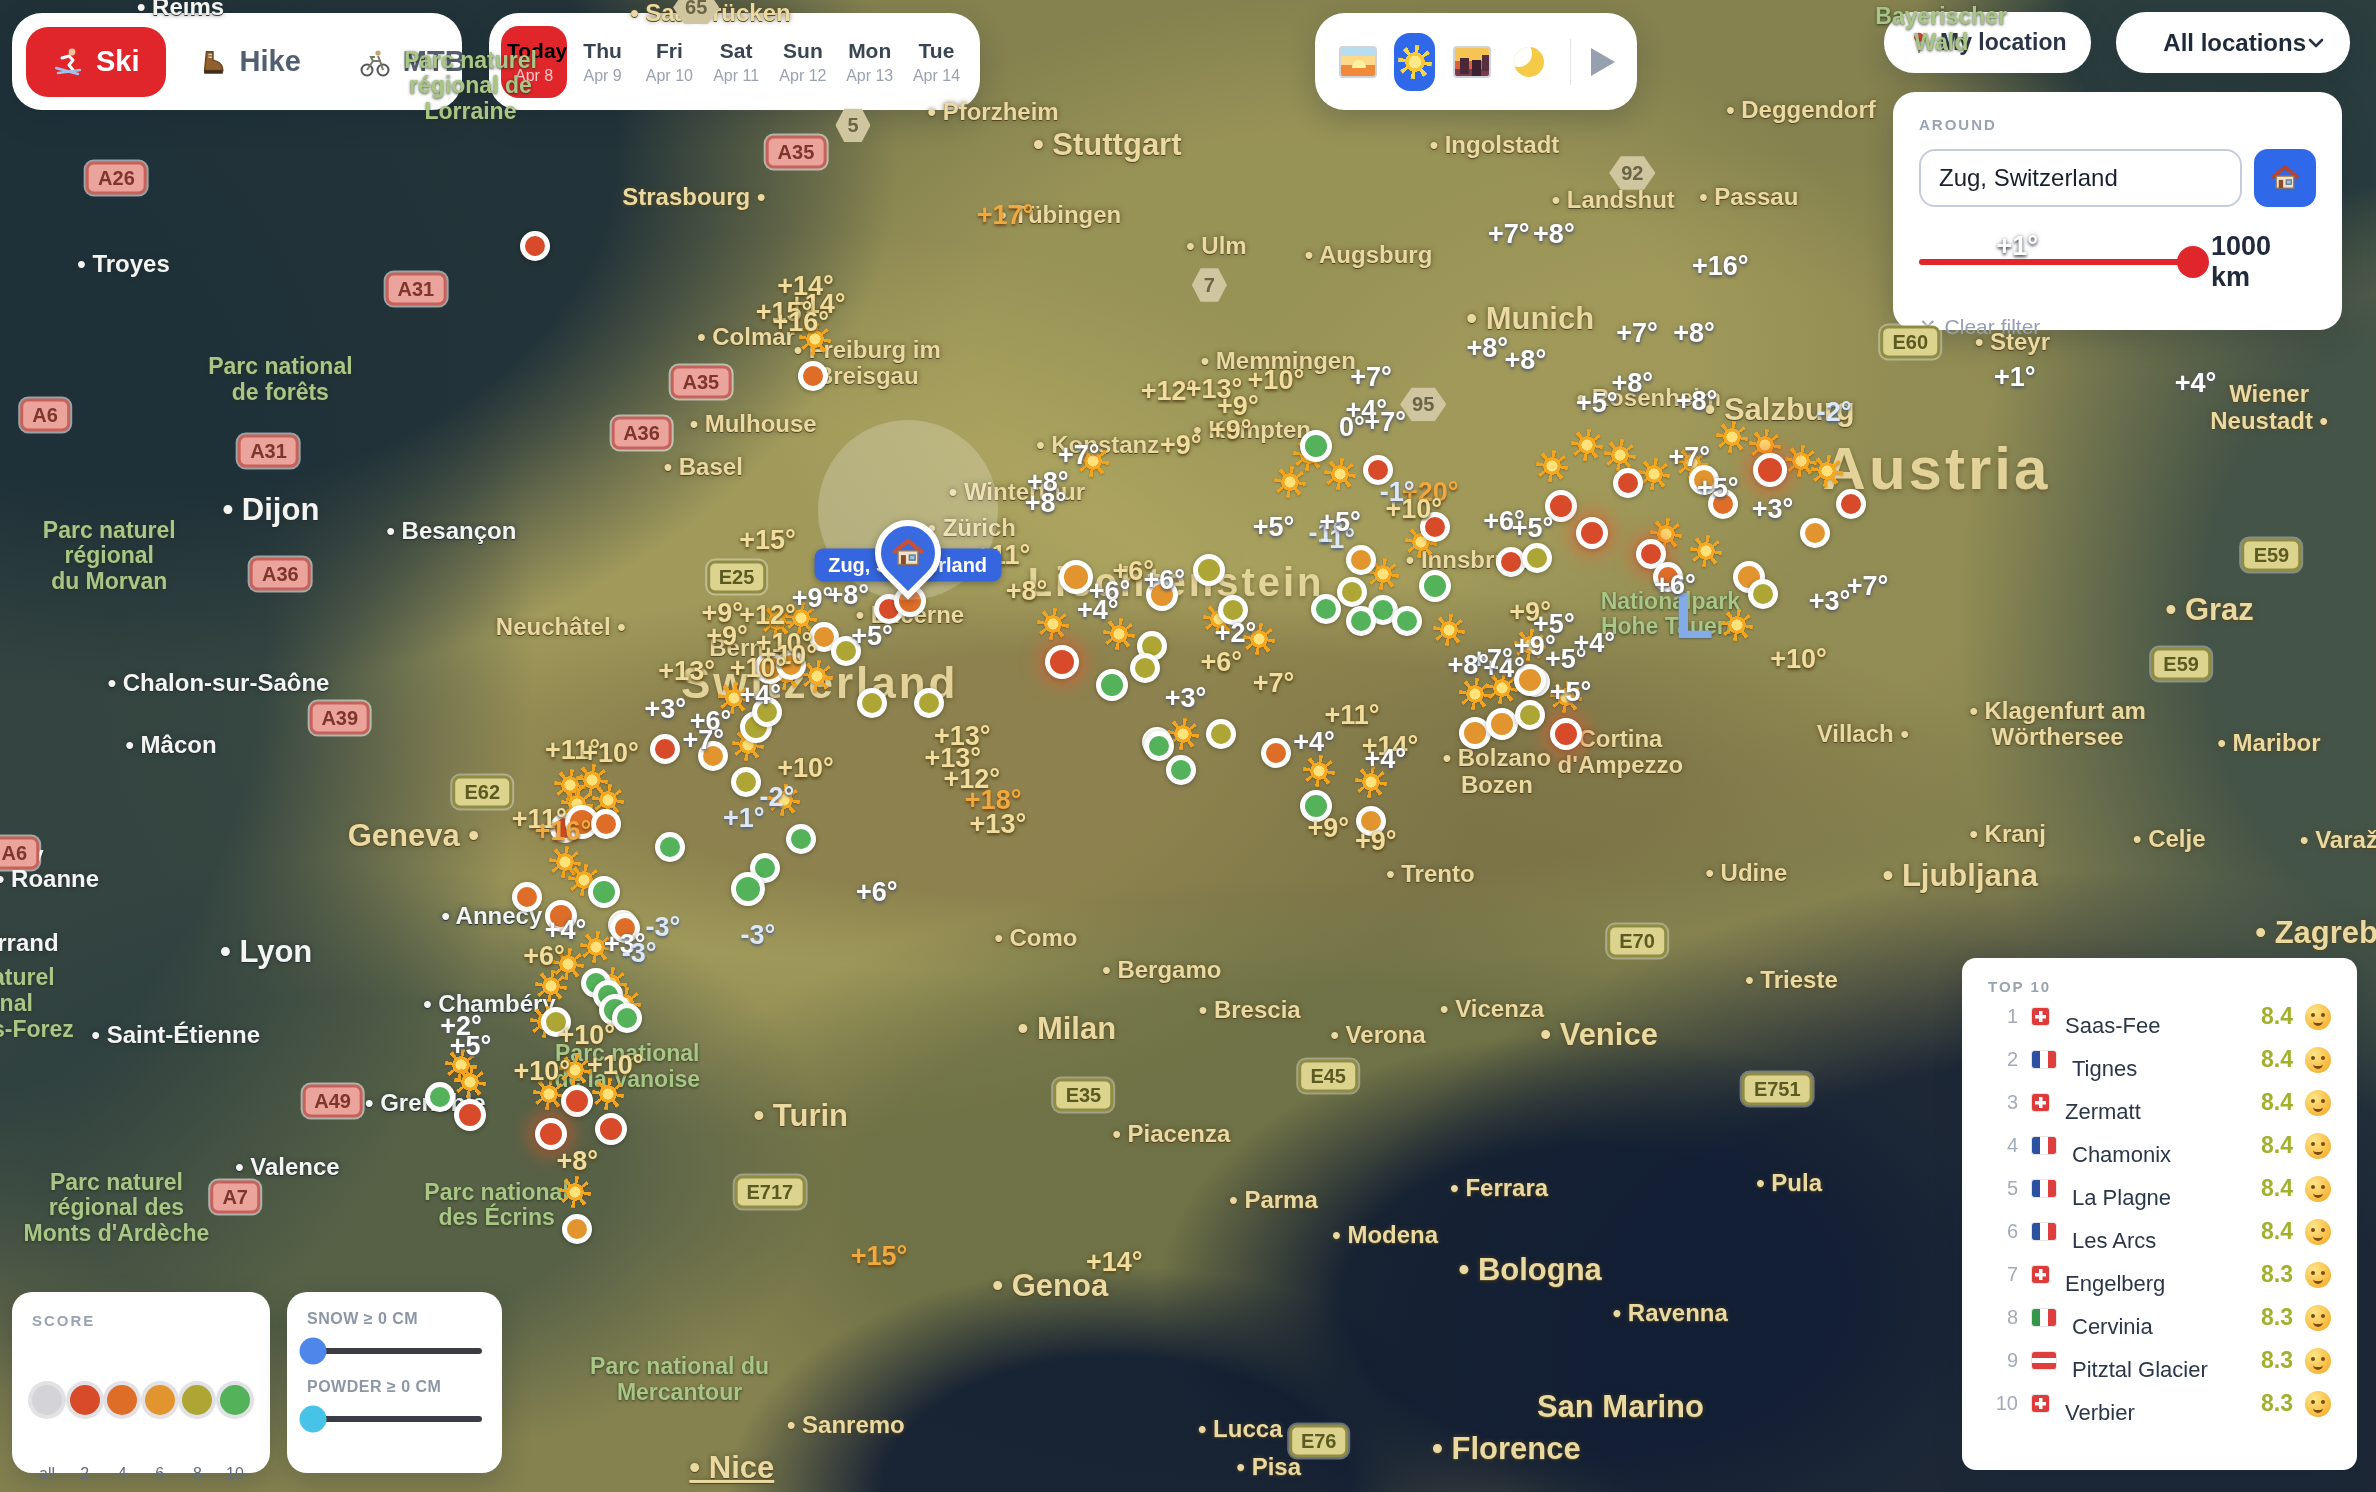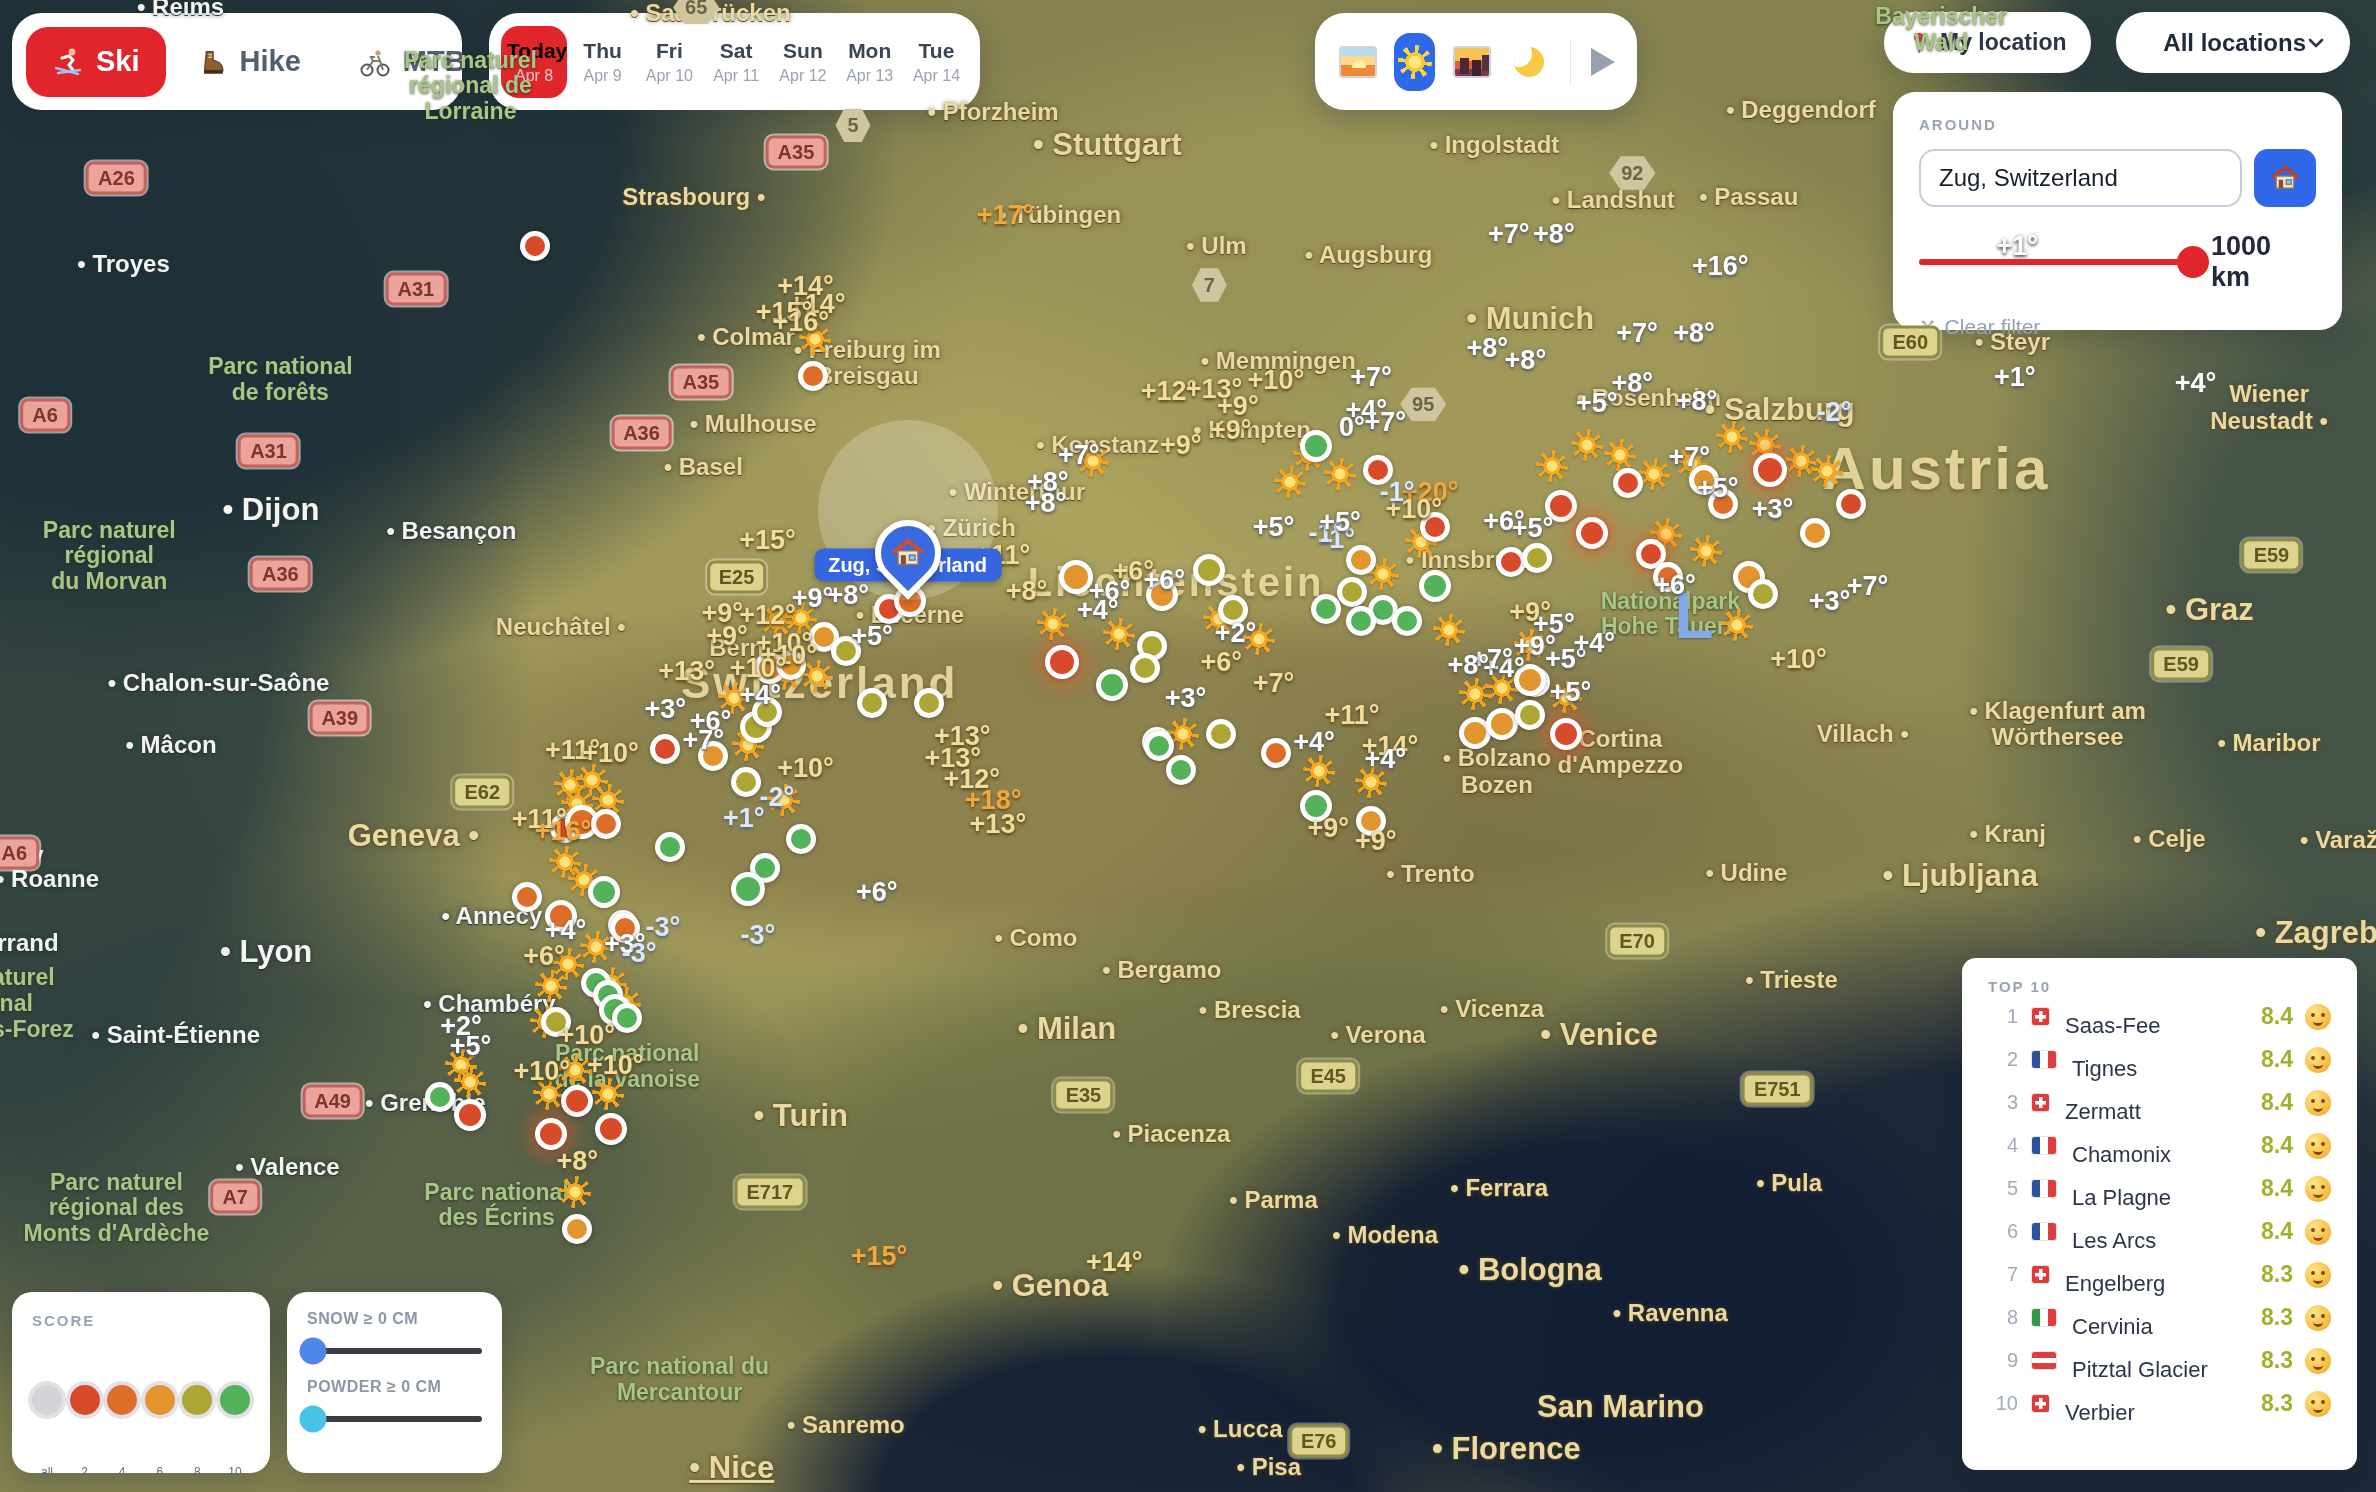--- a/index.html
+++ b/index.html
@@ -132,21 +132,21 @@
     background:radial-gradient(circle at 35% 30%,#ffe68a,#f7b83b 70%,#eda42f);}
   .face::before{content:'';position:absolute;left:6px;top:9px;width:4px;height:4px;border-radius:50%;
     background:#7a4b12;box-shadow:10px 0 0 #7a4b12;}
   .face::after{content:'';position:absolute;left:8px;top:12px;width:10px;height:7px;
     border-bottom:3px solid #7a4b12;border-radius:0 0 10px 10px;}
 
   #score-panel{left:12px;top:1292px;width:258px;height:181px;border-radius:20px;padding:20px;}
   #score-items{display:flex;justify-content:space-between;margin-top:16px;}
   .score-item{display:flex;flex-direction:column;align-items:center;gap:10px;cursor:pointer;}
   .score-dot{width:30px;height:30px;border-radius:50%;box-shadow:0 0 0 4px #e2e2e6;}
-  .score-item span{font-size:12px;color:#636d7e;margin-top:40px;}
+  .score-item span{font-size:16px;color:#636d7e;margin-top:40px;}
   #snow-panel{left:287px;top:1292px;width:215px;height:181px;border-radius:20px;padding:18px 20px;}
   .snow-label{font-size:16px;font-weight:600;color:#8d96a6;letter-spacing:.5px;}
   .strack{position:relative;width:100%;height:6px;border-radius:3px;background:#3c3c44;margin:20px 0 24px 0;}
   .sthumb{position:absolute;left:6px;top:50%;width:27px;height:27px;border-radius:50%;transform:translate(-50%,-50%);cursor:pointer;}
   .sthumb.blue{background:#4f86ea;} .sthumb.cyan{background:#47c3e8;}
 </style>
 </head>
 <body>
 
 <div id="app">

